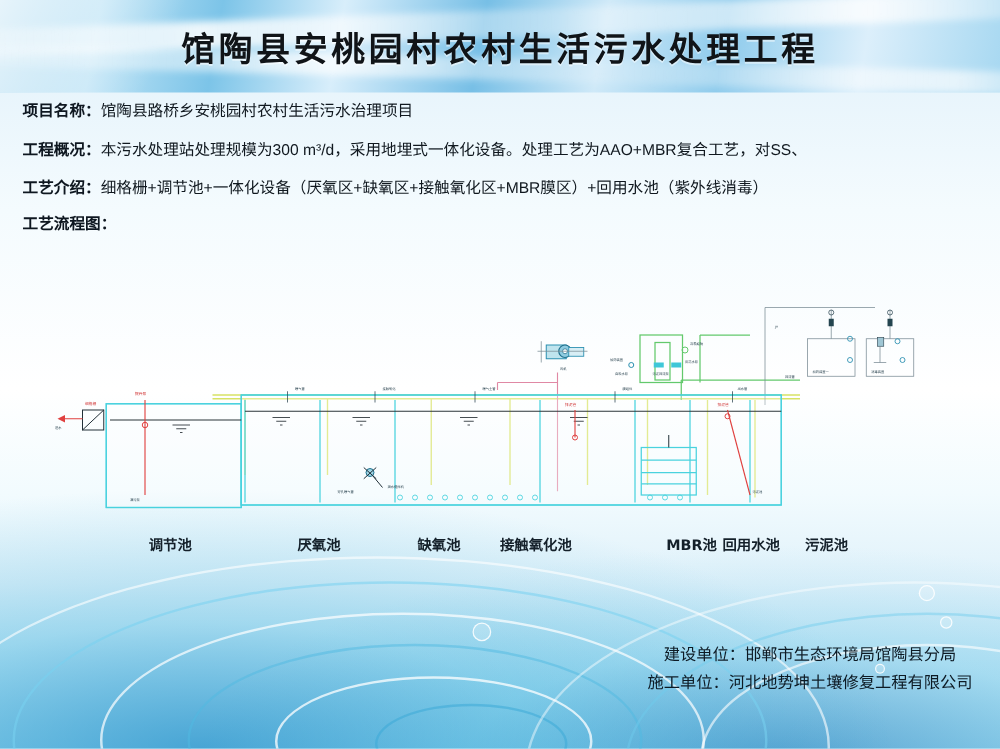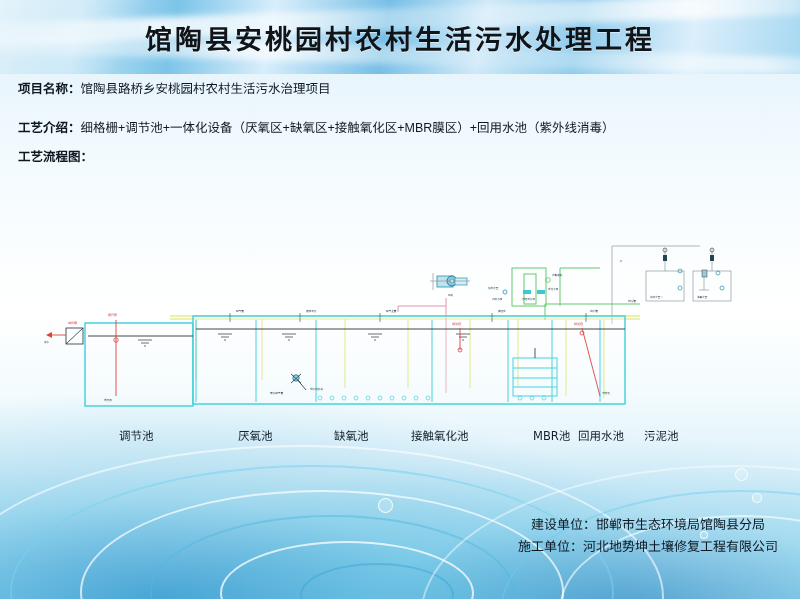--- a/index.html
+++ b/index.html
@@ -58,20 +58,21 @@
   .cont-line{font-size:12.5px;color:#10181f;line-height:21px;padding-left:82px;}
   .gap1{height:9px;}
   .gap2{height:8px;}
   .gap3{height:7px;}
   
   #flow{position:absolute;left:0;top:228px;width:800px;height:230px;z-index:4;}
   .poollabels{position:absolute;left:0;top:427px;width:800px;height:20px;z-index:5;}
   .pool-lab{
     position:absolute;font-size:11.5px;color:#14202a;white-space:nowrap;
     font-family:"DejaVu Sans","Liberation Sans",sans-serif;
+    font-weight:bold;
   }
   
   .footer{position:absolute;right:22px;top:514px;z-index:6;text-align:center;}
   .f-line{font-size:13px;color:#0d1a24;line-height:22px;white-space:nowrap;
           font-family:"DejaVu Sans","Liberation Sans",sans-serif;}
 </style>
 </head>
 <body>
 
 <div id="board">
@@ -97,20 +98,24 @@
 
   <div class="info">
 
     <div class="row one">
       <span class="lbl">项目名称：</span>
       <span class="val">馆陶县路桥乡安桃园村农村生活污水治理项目</span>
     </div>
 
     <div class="gap1"></div>
 
+    <div class="row">
+      <span class="lbl">工程概况：</span>
+      <span class="val">本污水处理站处理规模为300 m³/d，采用地埋式一体化设备。处理工艺为AAO+MBR复合工艺，对SS、</span>
+    </div>
 
     <div class="gap2"></div>
 
     <div class="row">
       <span class="lbl">工艺介绍：</span>
       <span class="val">细格栅+调节池+一体化设备（厌氧区+缺氧区+接触氧化区+MBR膜区）+回用水池（紫外线消毒）</span>
     </div>
 
     <div class="gap3"></div>
 
@@ -323,21 +328,21 @@
       <text class="t" x="498" y="84">膜组件</text>
       <text class="t" x="590" y="84">出水管</text>
       <text class="t" x="620" y="34">JY</text>
     </g>
   </svg>
 
   <div class="poollabels">
     <span class="pool-lab" style="left:119px;">调节池</span>
     <span class="pool-lab" style="left:238px;">厌氧池</span>
     <span class="pool-lab" style="left:294px;padding-left:40px;">缺氧池</span>
-    <span class="pool-lab" style="left:411px;text-align:right;">接触氧化池</span>
+    <span class="pool-lab" style="left:400px;text-align:right;">接触氧化池</span>
     <span class="pool-lab" style="left:511px;margin-left:22px;">MBR池</span>
     <span class="pool-lab" style="left:578px;">回用水池</span>
     <span class="pool-lab" style="left:644px;">污泥池</span>
   </div>
 
   <div class="footer">
     <div class="f-line">建设单位：邯郸市生态环境局馆陶县分局</div>
     <div class="f-line">施工单位：河北地势坤土壤修复工程有限公司</div>
   </div>
 

